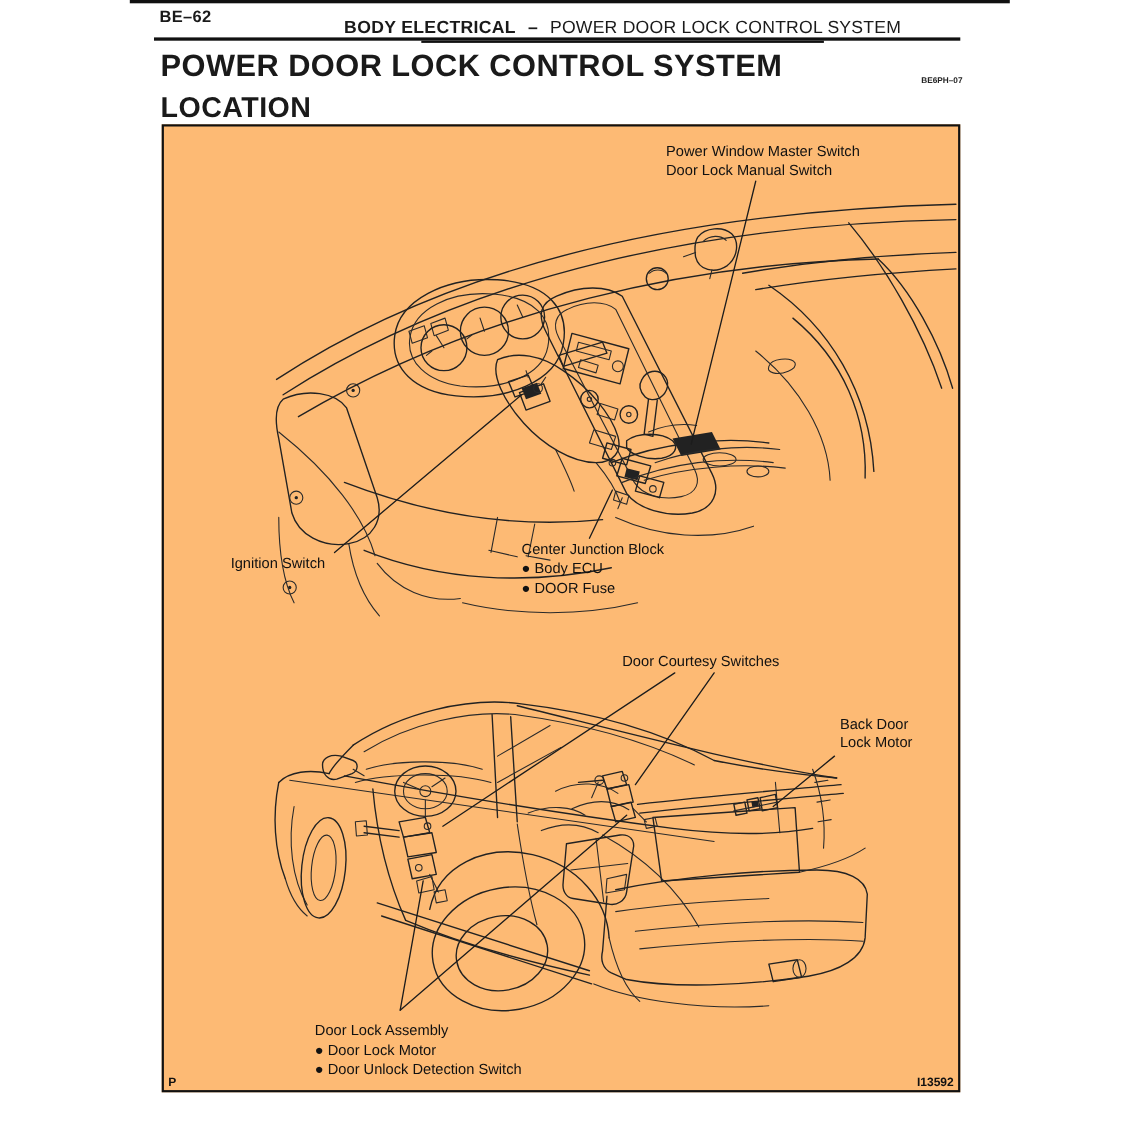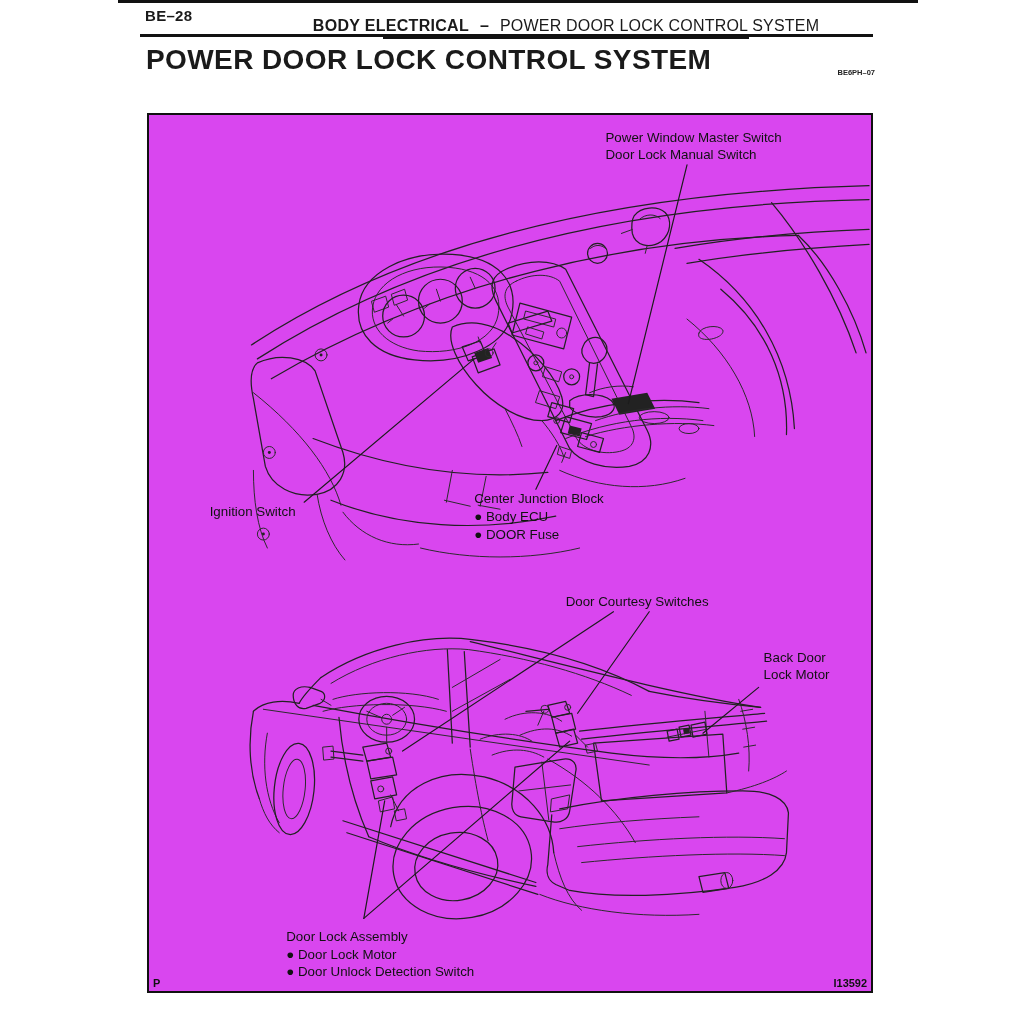--- a/index.html
+++ b/index.html
@@ -16,49 +16,50 @@
   }
   .runhead .sec{font-weight:bold;letter-spacing:.3px;}
   .runhead .dash{font-weight:bold;}
   .runhead .topic{letter-spacing:.2px;}
   .rule{position:absolute;left:140px;top:34px;width:733px;height:3px;background:#111;}
   .title{position:absolute;left:146px;top:44px;font-size:28px;font-weight:bold;letter-spacing:.4px;white-space:nowrap;}
   .revcode{position:absolute;left:775px;top:68px;width:100px;text-align:right;font-size:7.5px;font-weight:bold;color:#222;}
   .sechead{position:absolute;left:146px;top:82px;font-size:26px;font-weight:bold;letter-spacing:.4px;}
   .figframe{
     position:absolute;left:147px;top:113px;width:726px;height:880px;
-    border:2px solid #111;box-sizing:border-box;background:#d946ef;
+    border:2px solid #111;box-sizing:border-box;background:#fdba74;
   }
   .figframe svg{position:absolute;left:0;top:0;width:100%;height:100%;}
   .ink{stroke:#222;fill:none;stroke-width:1.25;stroke-linecap:round;stroke-linejoin:round;}
   .ink-thin{stroke:#2a2a2a;fill:none;stroke-width:1;stroke-linecap:round;stroke-linejoin:round;}
   .leader{stroke:#1c1c1c;fill:none;stroke-width:1.2;stroke-linecap:round;}
   .solid{fill:#222;stroke:none;}
   text.fig-label{font-family:"Liberation Sans",sans-serif;font-size:13.4px;fill:#111;}
   text.fig-mark{font-family:"Liberation Sans",sans-serif;font-size:11px;font-weight:bold;fill:#111;}
 </style>
 </head>
 <body>
 
 <div class="page">
 
   <div class="topstrip"></div>
 
-  <div class="pagenum">BE–28</div>
+  <div class="pagenum">BE–62</div>
 
   <div class="runhead">
     <span class="sec">BODY ELECTRICAL</span>
     <span class="dash">–</span>
     <span class="topic">POWER DOOR LOCK CONTROL SYSTEM</span>
   </div>
 
   <div class="rule"></div>
 
   <div class="title">POWER DOOR LOCK CONTROL SYSTEM</div>
   <div class="revcode">BE6PH–07</div>
+  <div class="sechead">LOCATION</div>
 
   <div class="figframe">
     <svg viewBox="147 113 726 880" preserveAspectRatio="none">
 
       <g>
 
         <path class="ink" d="M250,344 C420,232 640,190 871,184"></path>
         <path class="ink" d="M256,358 C430,246 648,202 871,198"></path>
         <path class="ink" d="M270,378 C440,278 630,238 800,234"></path>
 

